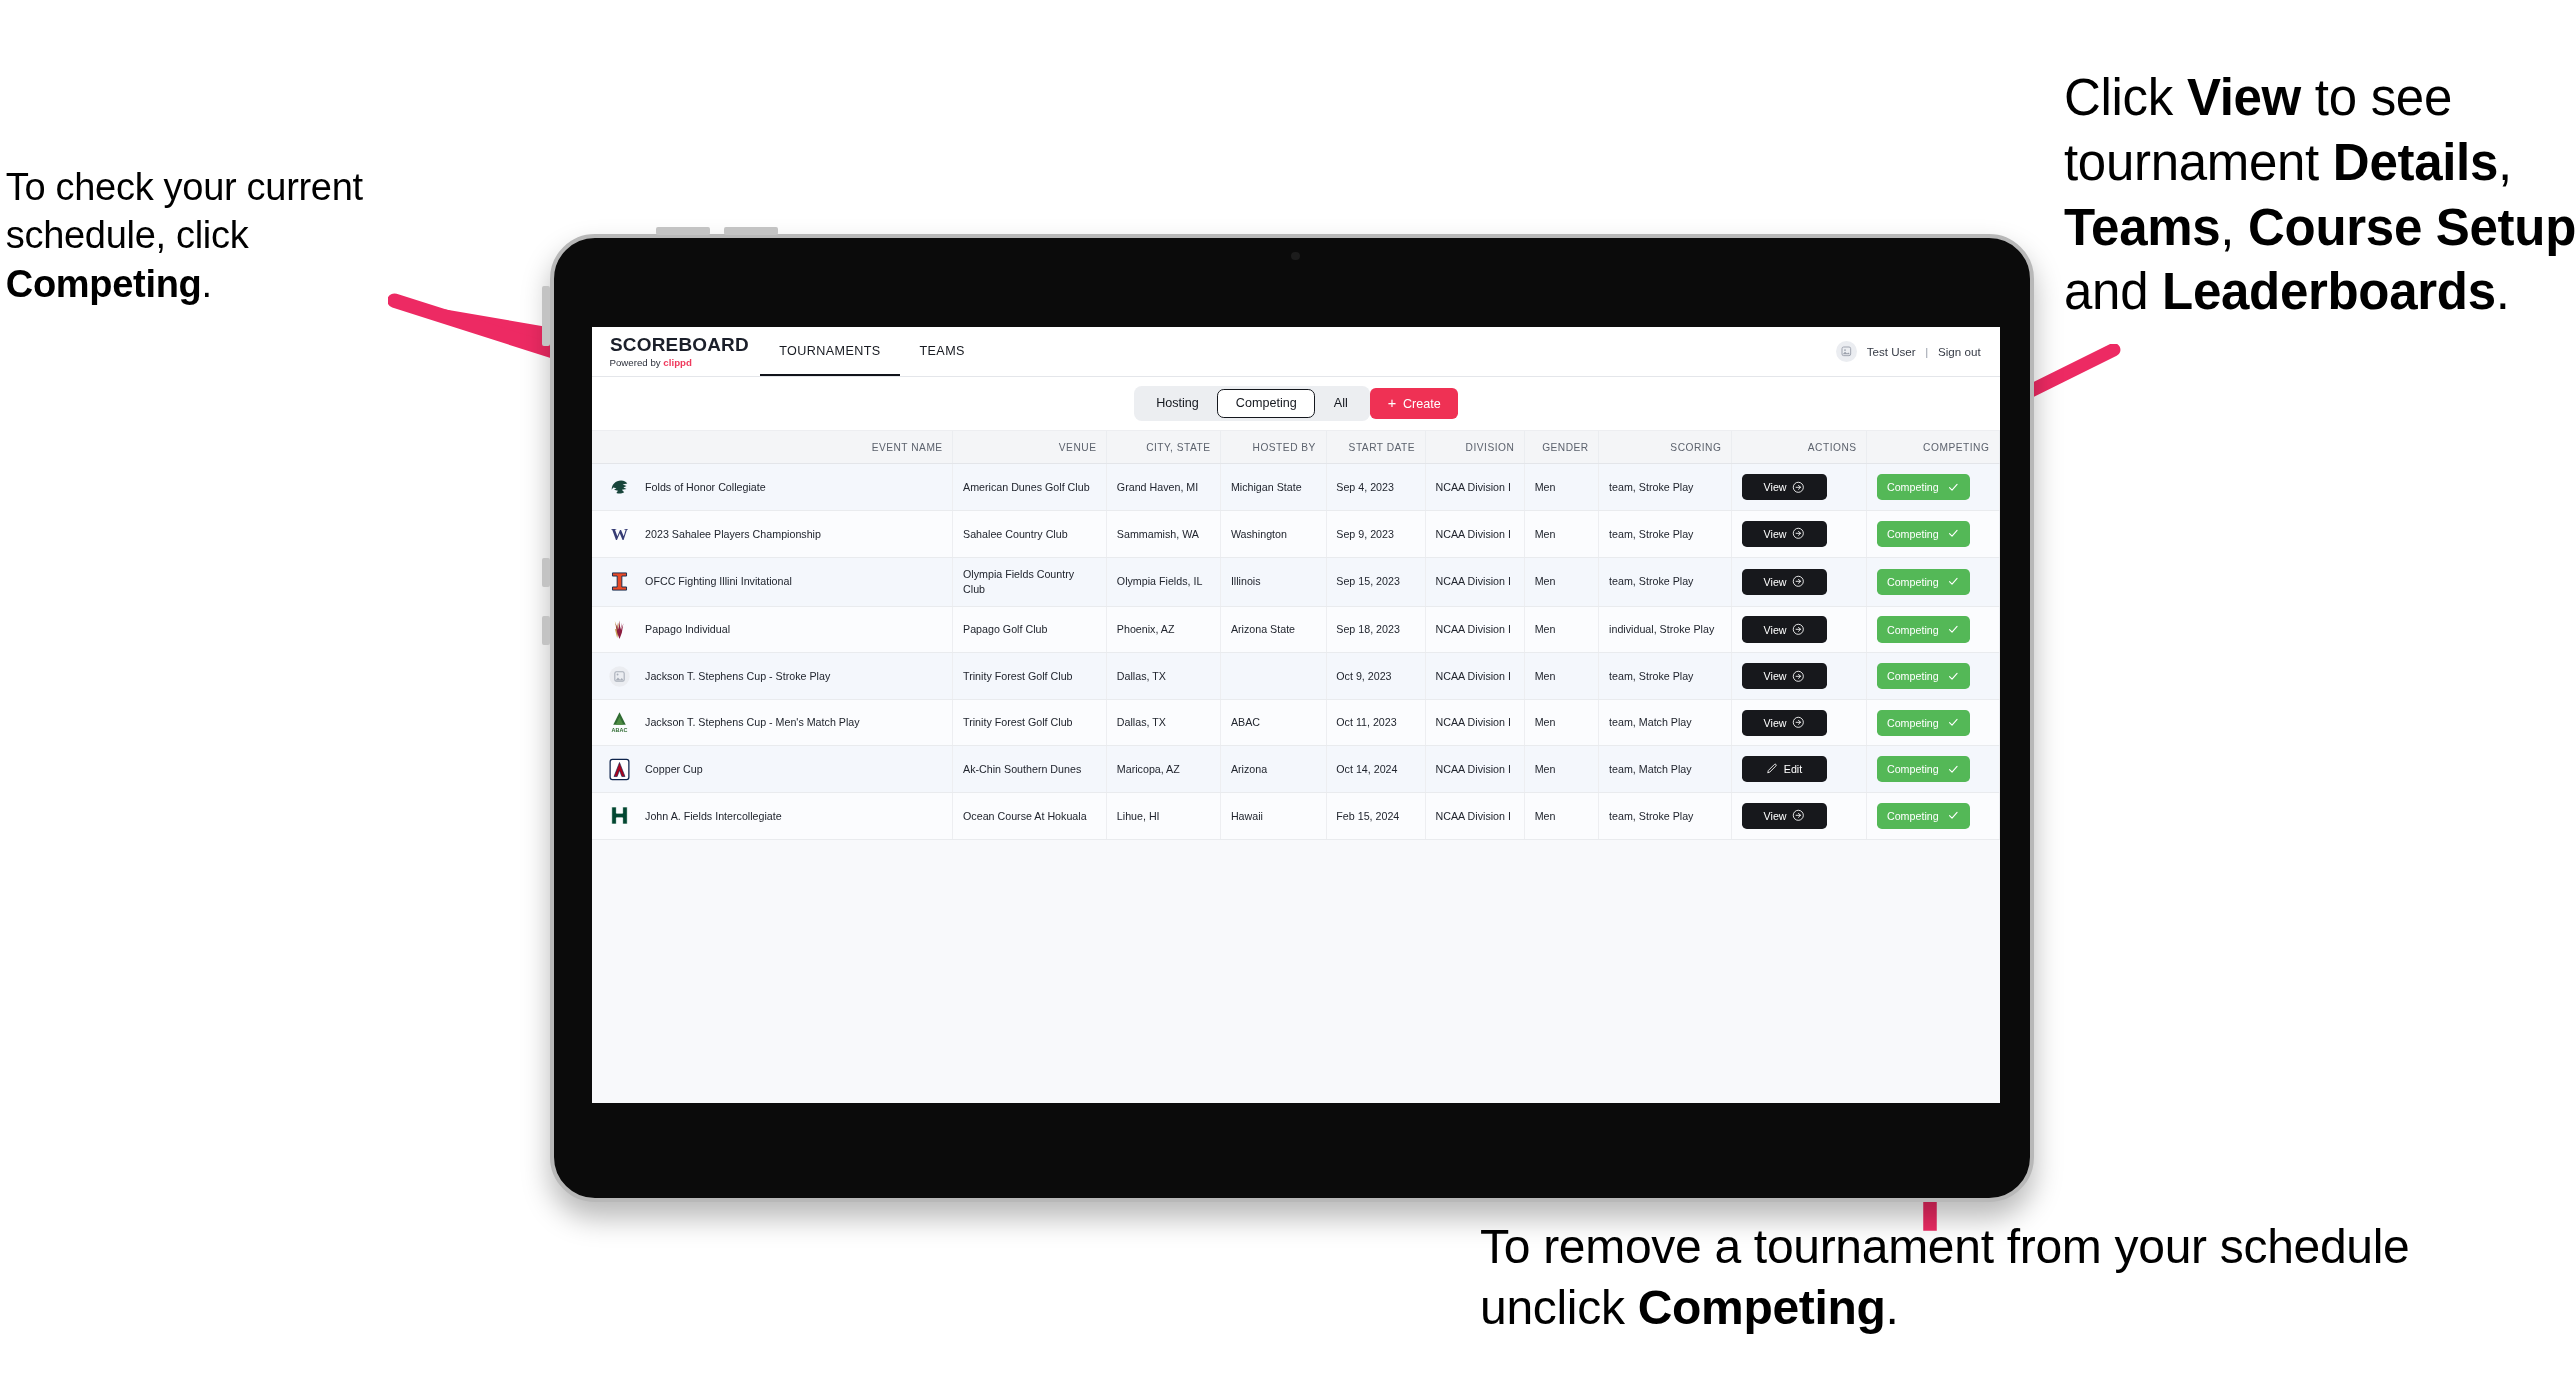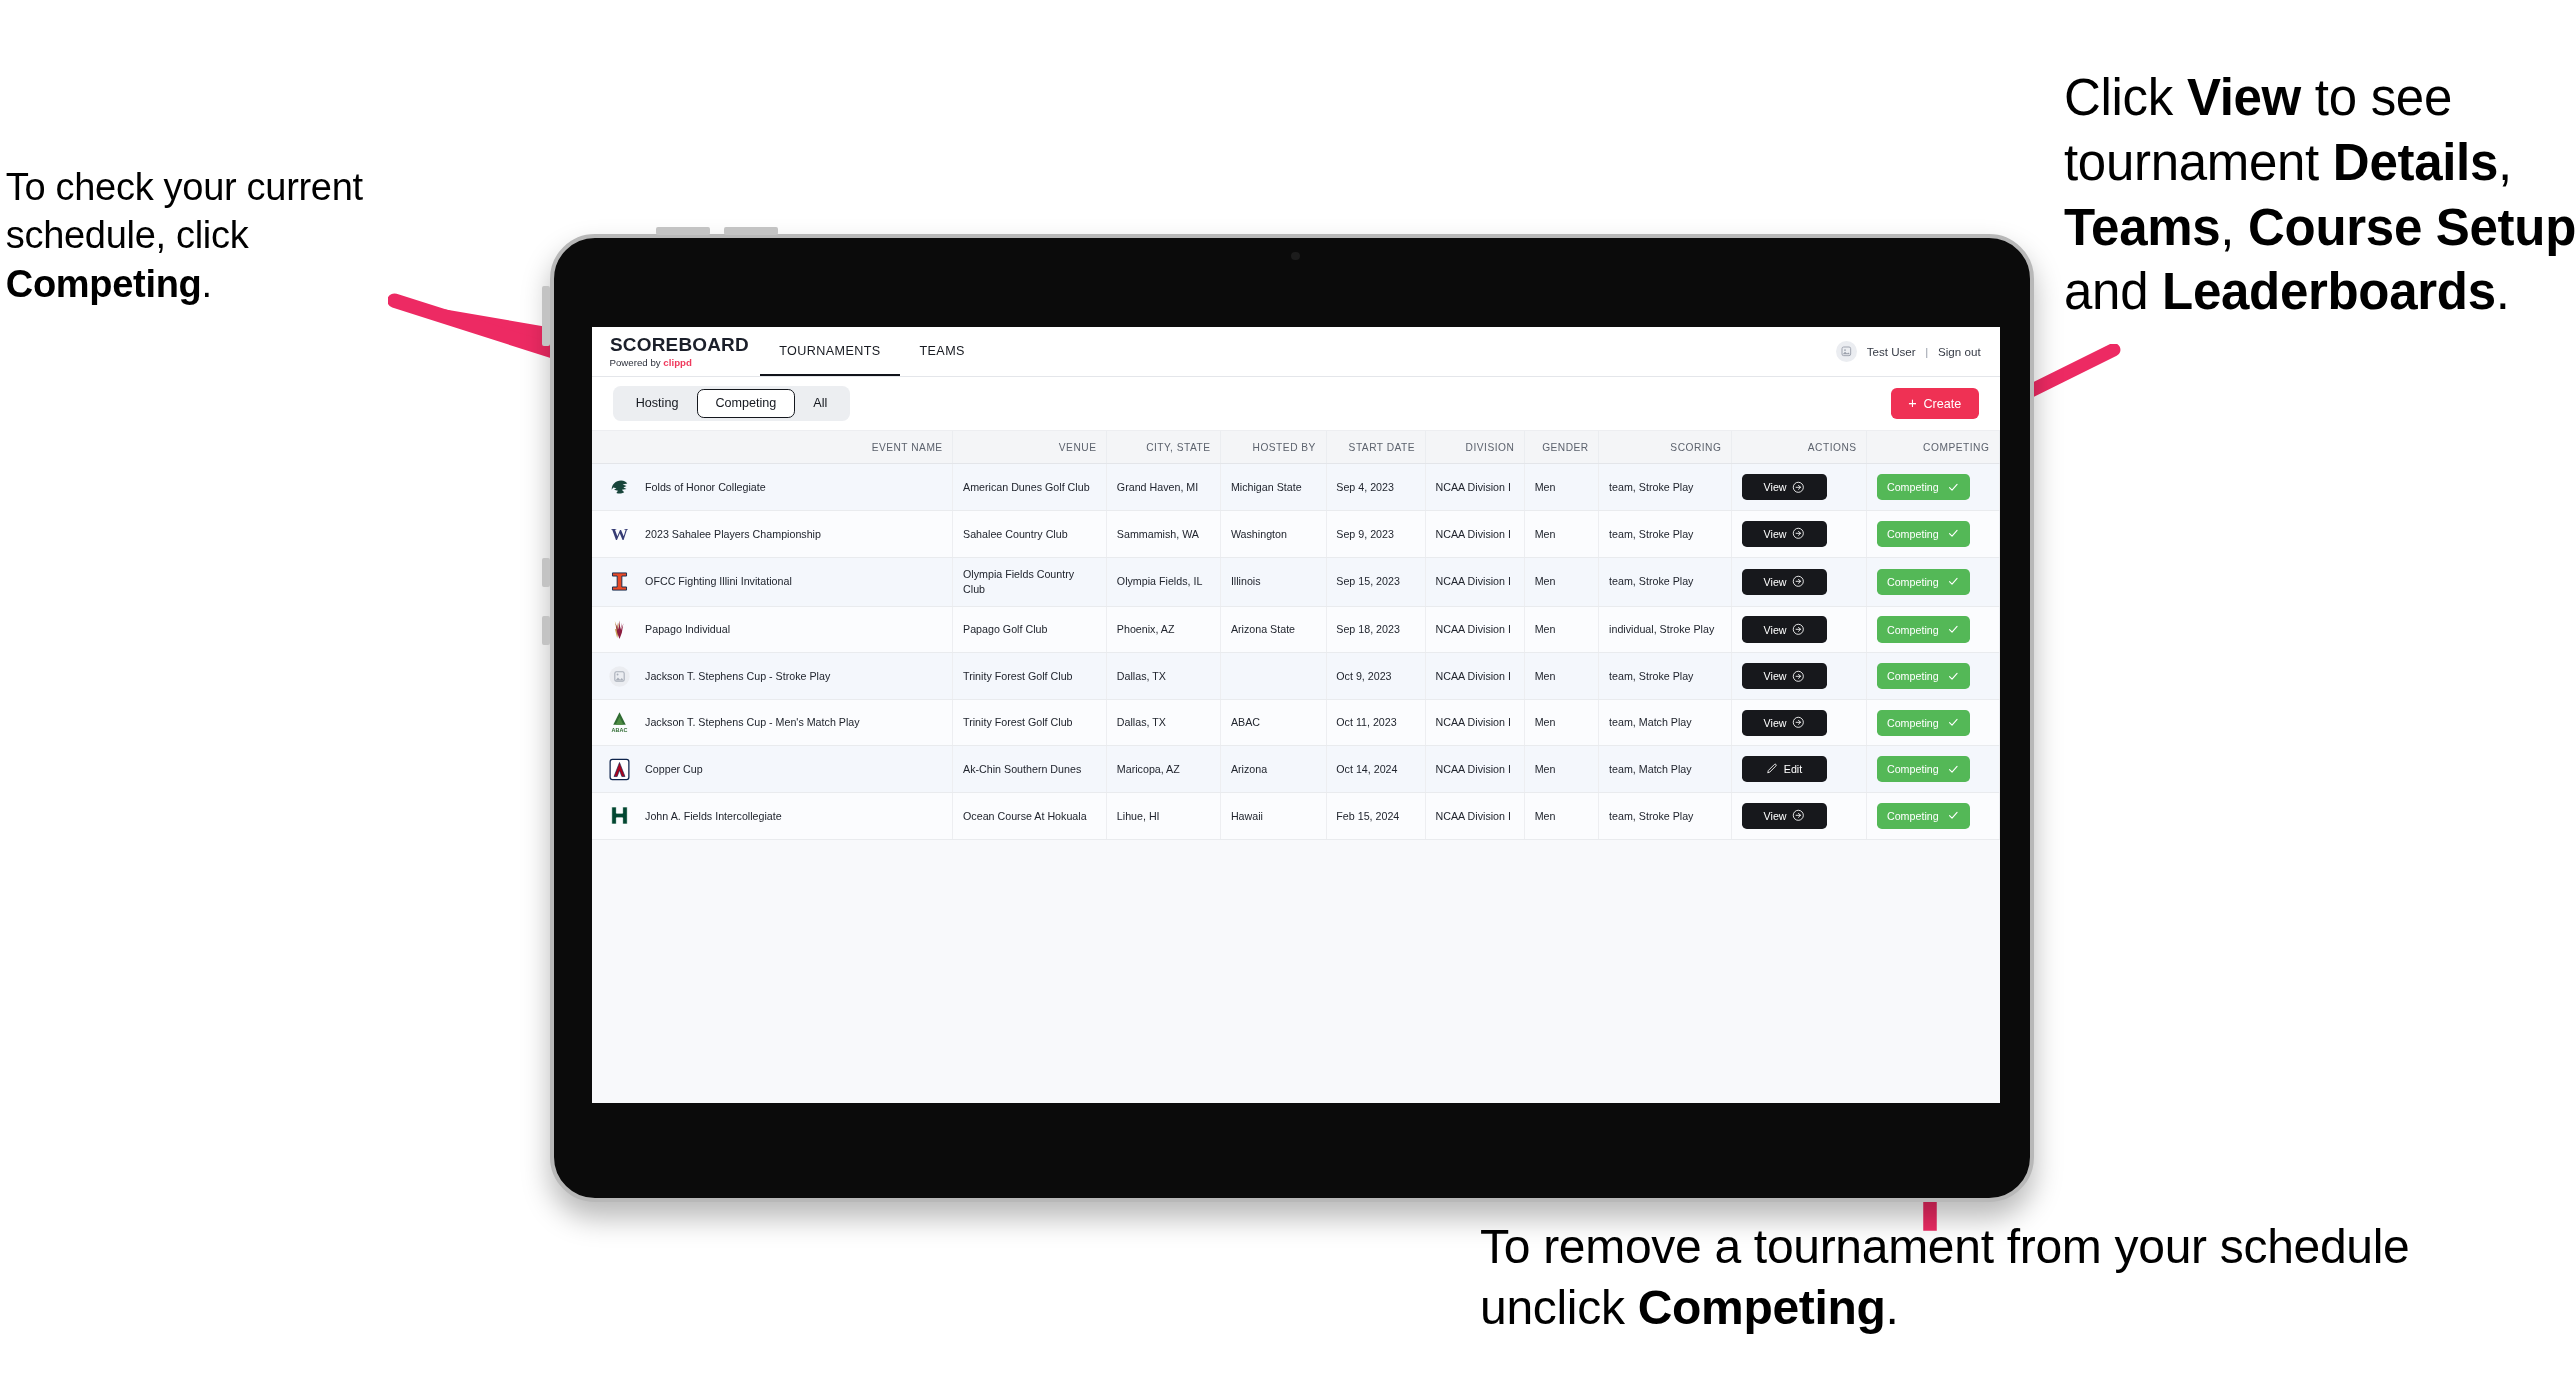--- a/index.html
+++ b/index.html
@@ -101,21 +101,21 @@
   #avatar {
     width:21.3px; height:21.3px; border-radius:50%;
     background:#ebedf1; display:flex; align-items:center; justify-content:center;
   }
   #user-area .sep { color:#9aa0ab; }
   #signout { cursor:pointer; }
 
   
   #filterbar {
     height: 54px; background:#ffffff;
-    display:flex; align-items:center; justify-content:space-between;
+    display:flex; align-items:center; justify-content:center;
     padding: 0 21.3px 0 21.3px;
     border-bottom: 1px solid #edeef1;
   }
   #pills {
     display:flex; align-items:center; gap:0;
     background:#eceef1; border-radius: 7.8px; padding: 3.9px;
   }
   .pill {
     font-size: 12.6px; color:#15181f; padding: 6.8px 17.5px;
     border-radius: 6.8px; cursor:pointer; border:1.9px solid transparent;

